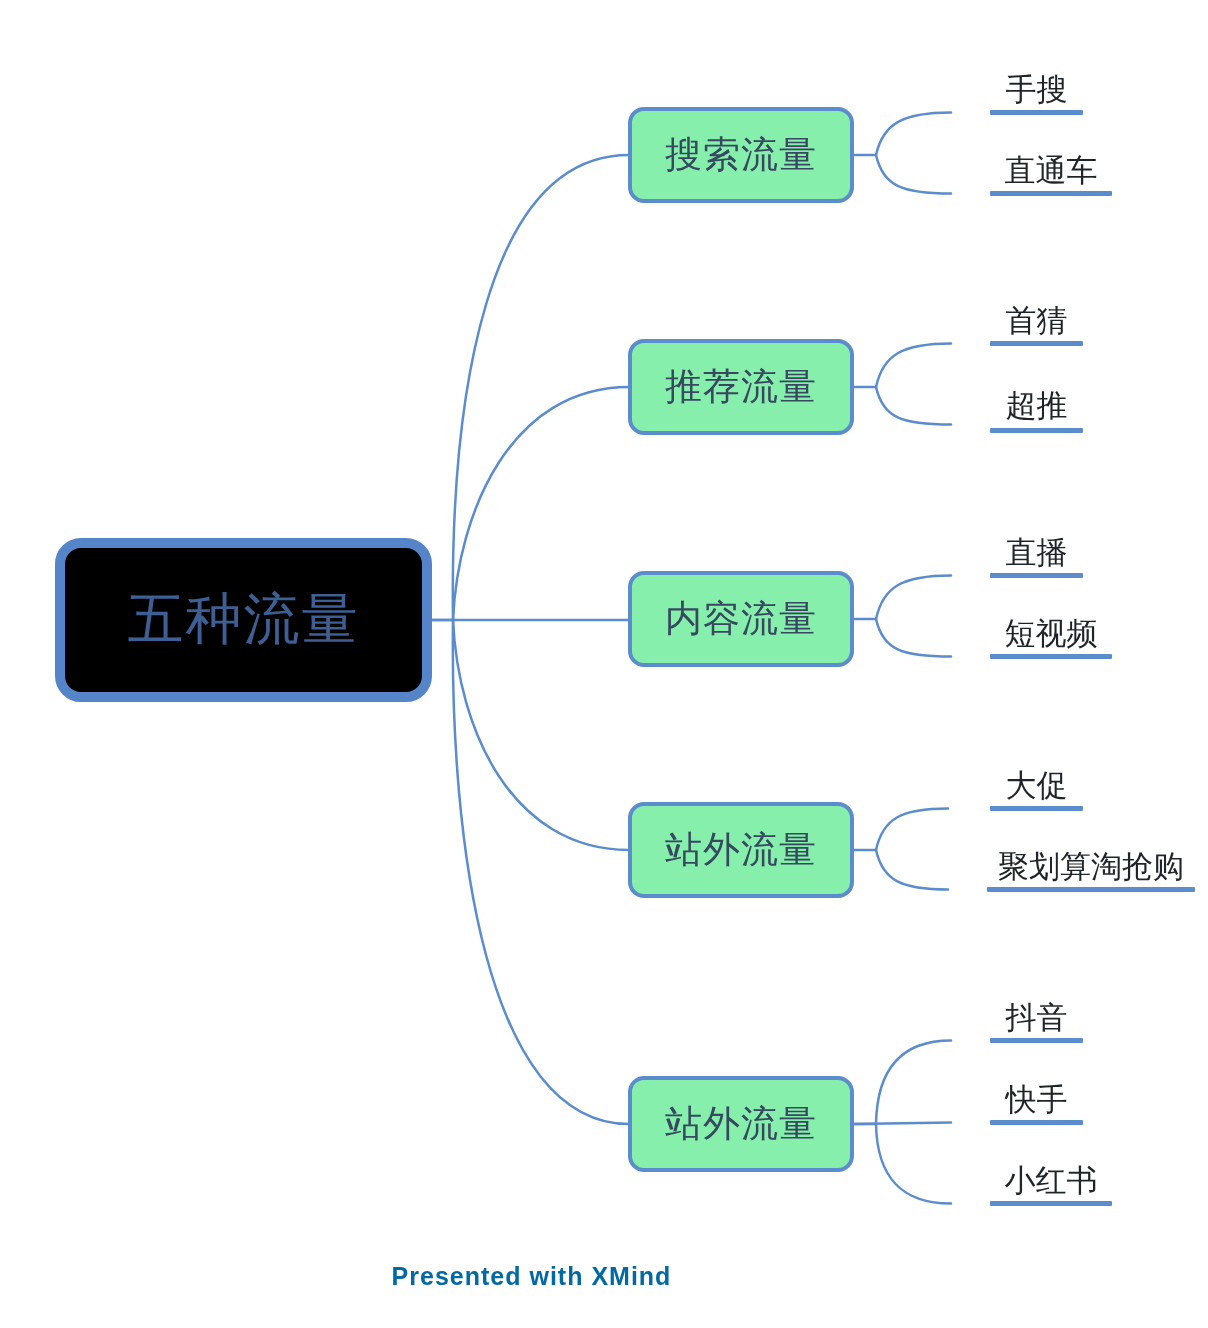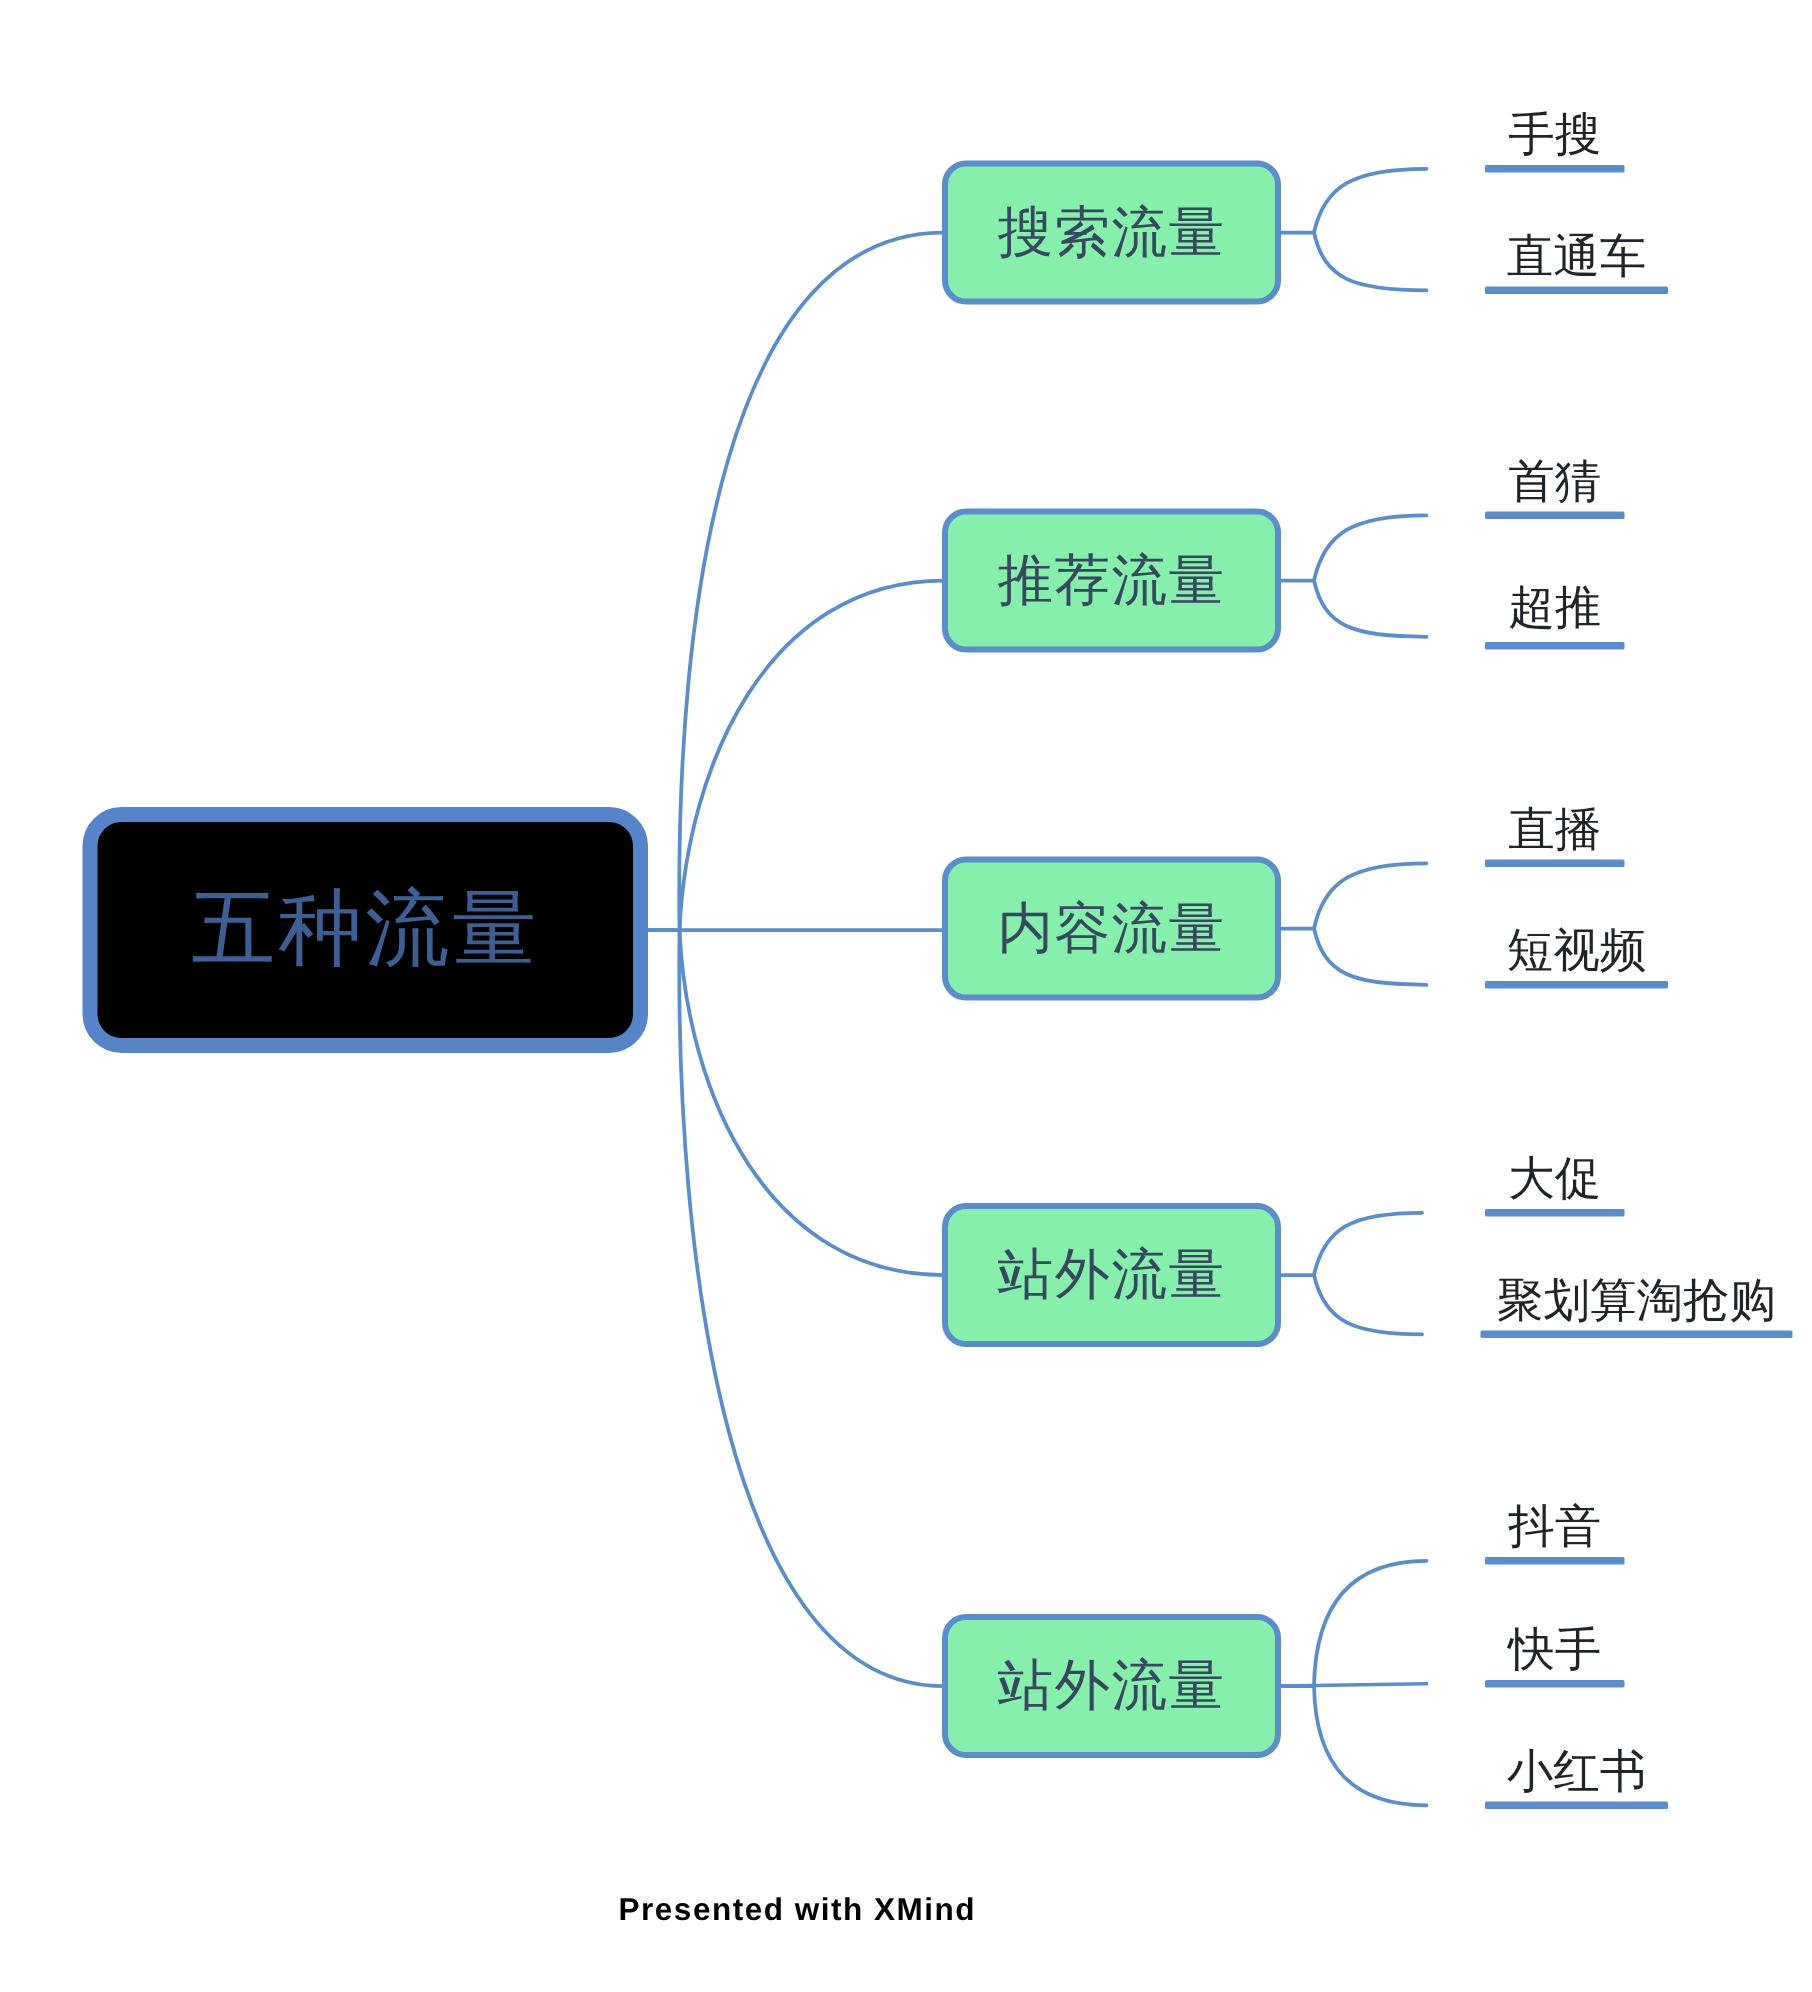--- a/index.html
+++ b/index.html
@@ -23,21 +23,21 @@
 
   .leaf-node{position:absolute;height:52px;margin-left:37px;}
   .leaf-label{
     position:absolute;left:50%;transform:translateX(-50%);bottom:10px;
     white-space:nowrap;font-size:31px;color:#1F2428;line-height:1;
   }
   .leaf-line{position:absolute;left:0;right:0;bottom:0;height:5px;background:#5B8CCB;border-radius:1px;}
 
   .watermark{
     position:absolute;left:0;top:1262px;width:1063px;text-align:center;
-    font-size:21px;font-weight:bold;color:#000000;letter-spacing:1px;
+    font-size:25px;font-weight:bold;color:#0369a1;letter-spacing:1px;
   }
 </style>
 </head>
 <body>
 
 <div class="canvas">
 
   <svg class="connector-layer" width="1208" height="1328" viewBox="0 0 1208 1328" fill="none" stroke="#5B8CCB" stroke-width="2.5" stroke-linecap="round">
 
     <path d="M432,620 H453 C450,400 485,155 629,155"></path>

